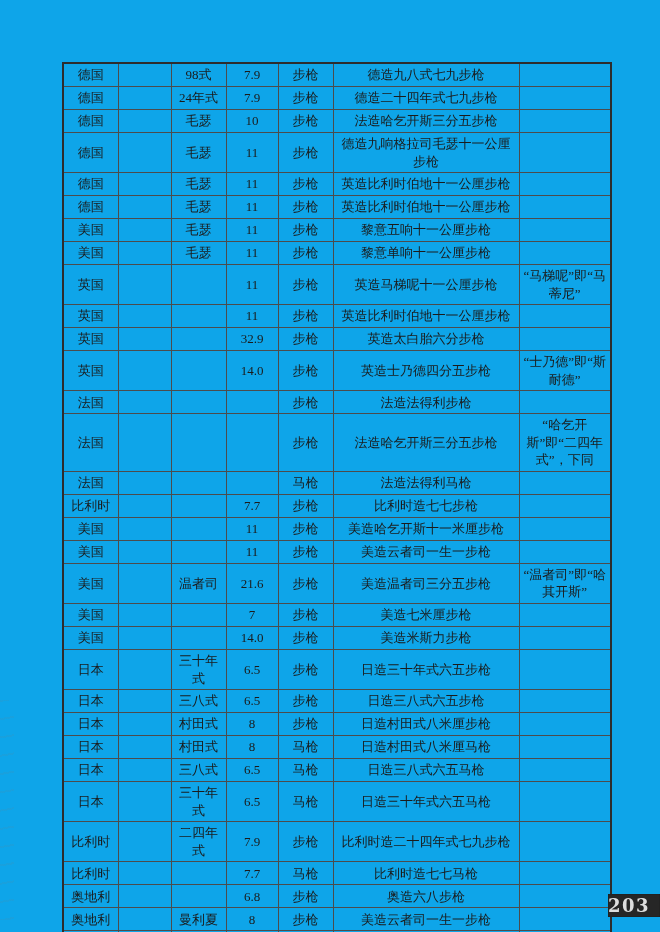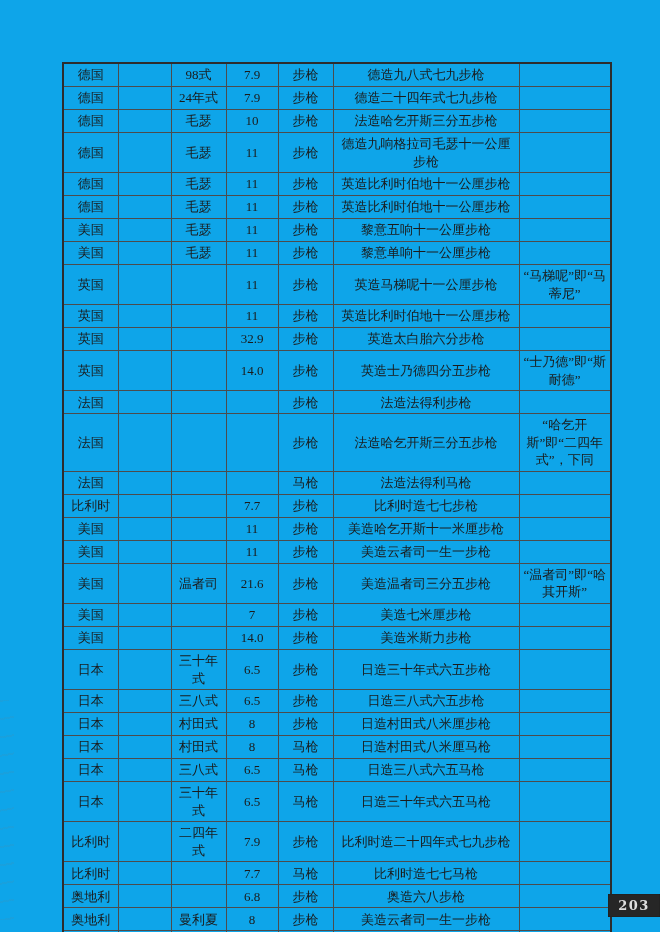--- a/index.html
+++ b/index.html
@@ -49,22 +49,22 @@
   .page-badge {
     position: absolute;
     left: 608px;
     top: 894px;
     width: 52px;
     height: 23px;
     background: #262626;
     color: #dedede;
     display: flex;
     align-items: center;
-    justify-content: center;
-    font-size: 13px;
+    justify-content: flex-start;
+    font-size: 18px;
     font-weight: bold;
     letter-spacing: 1.5px;
     font-family: "DejaVu Serif", "Liberation Serif", serif;
     box-shadow: 0 0 1px #000 inset;
   }
 </style>
 </head>
 <body>
 
 <div class="screen">

